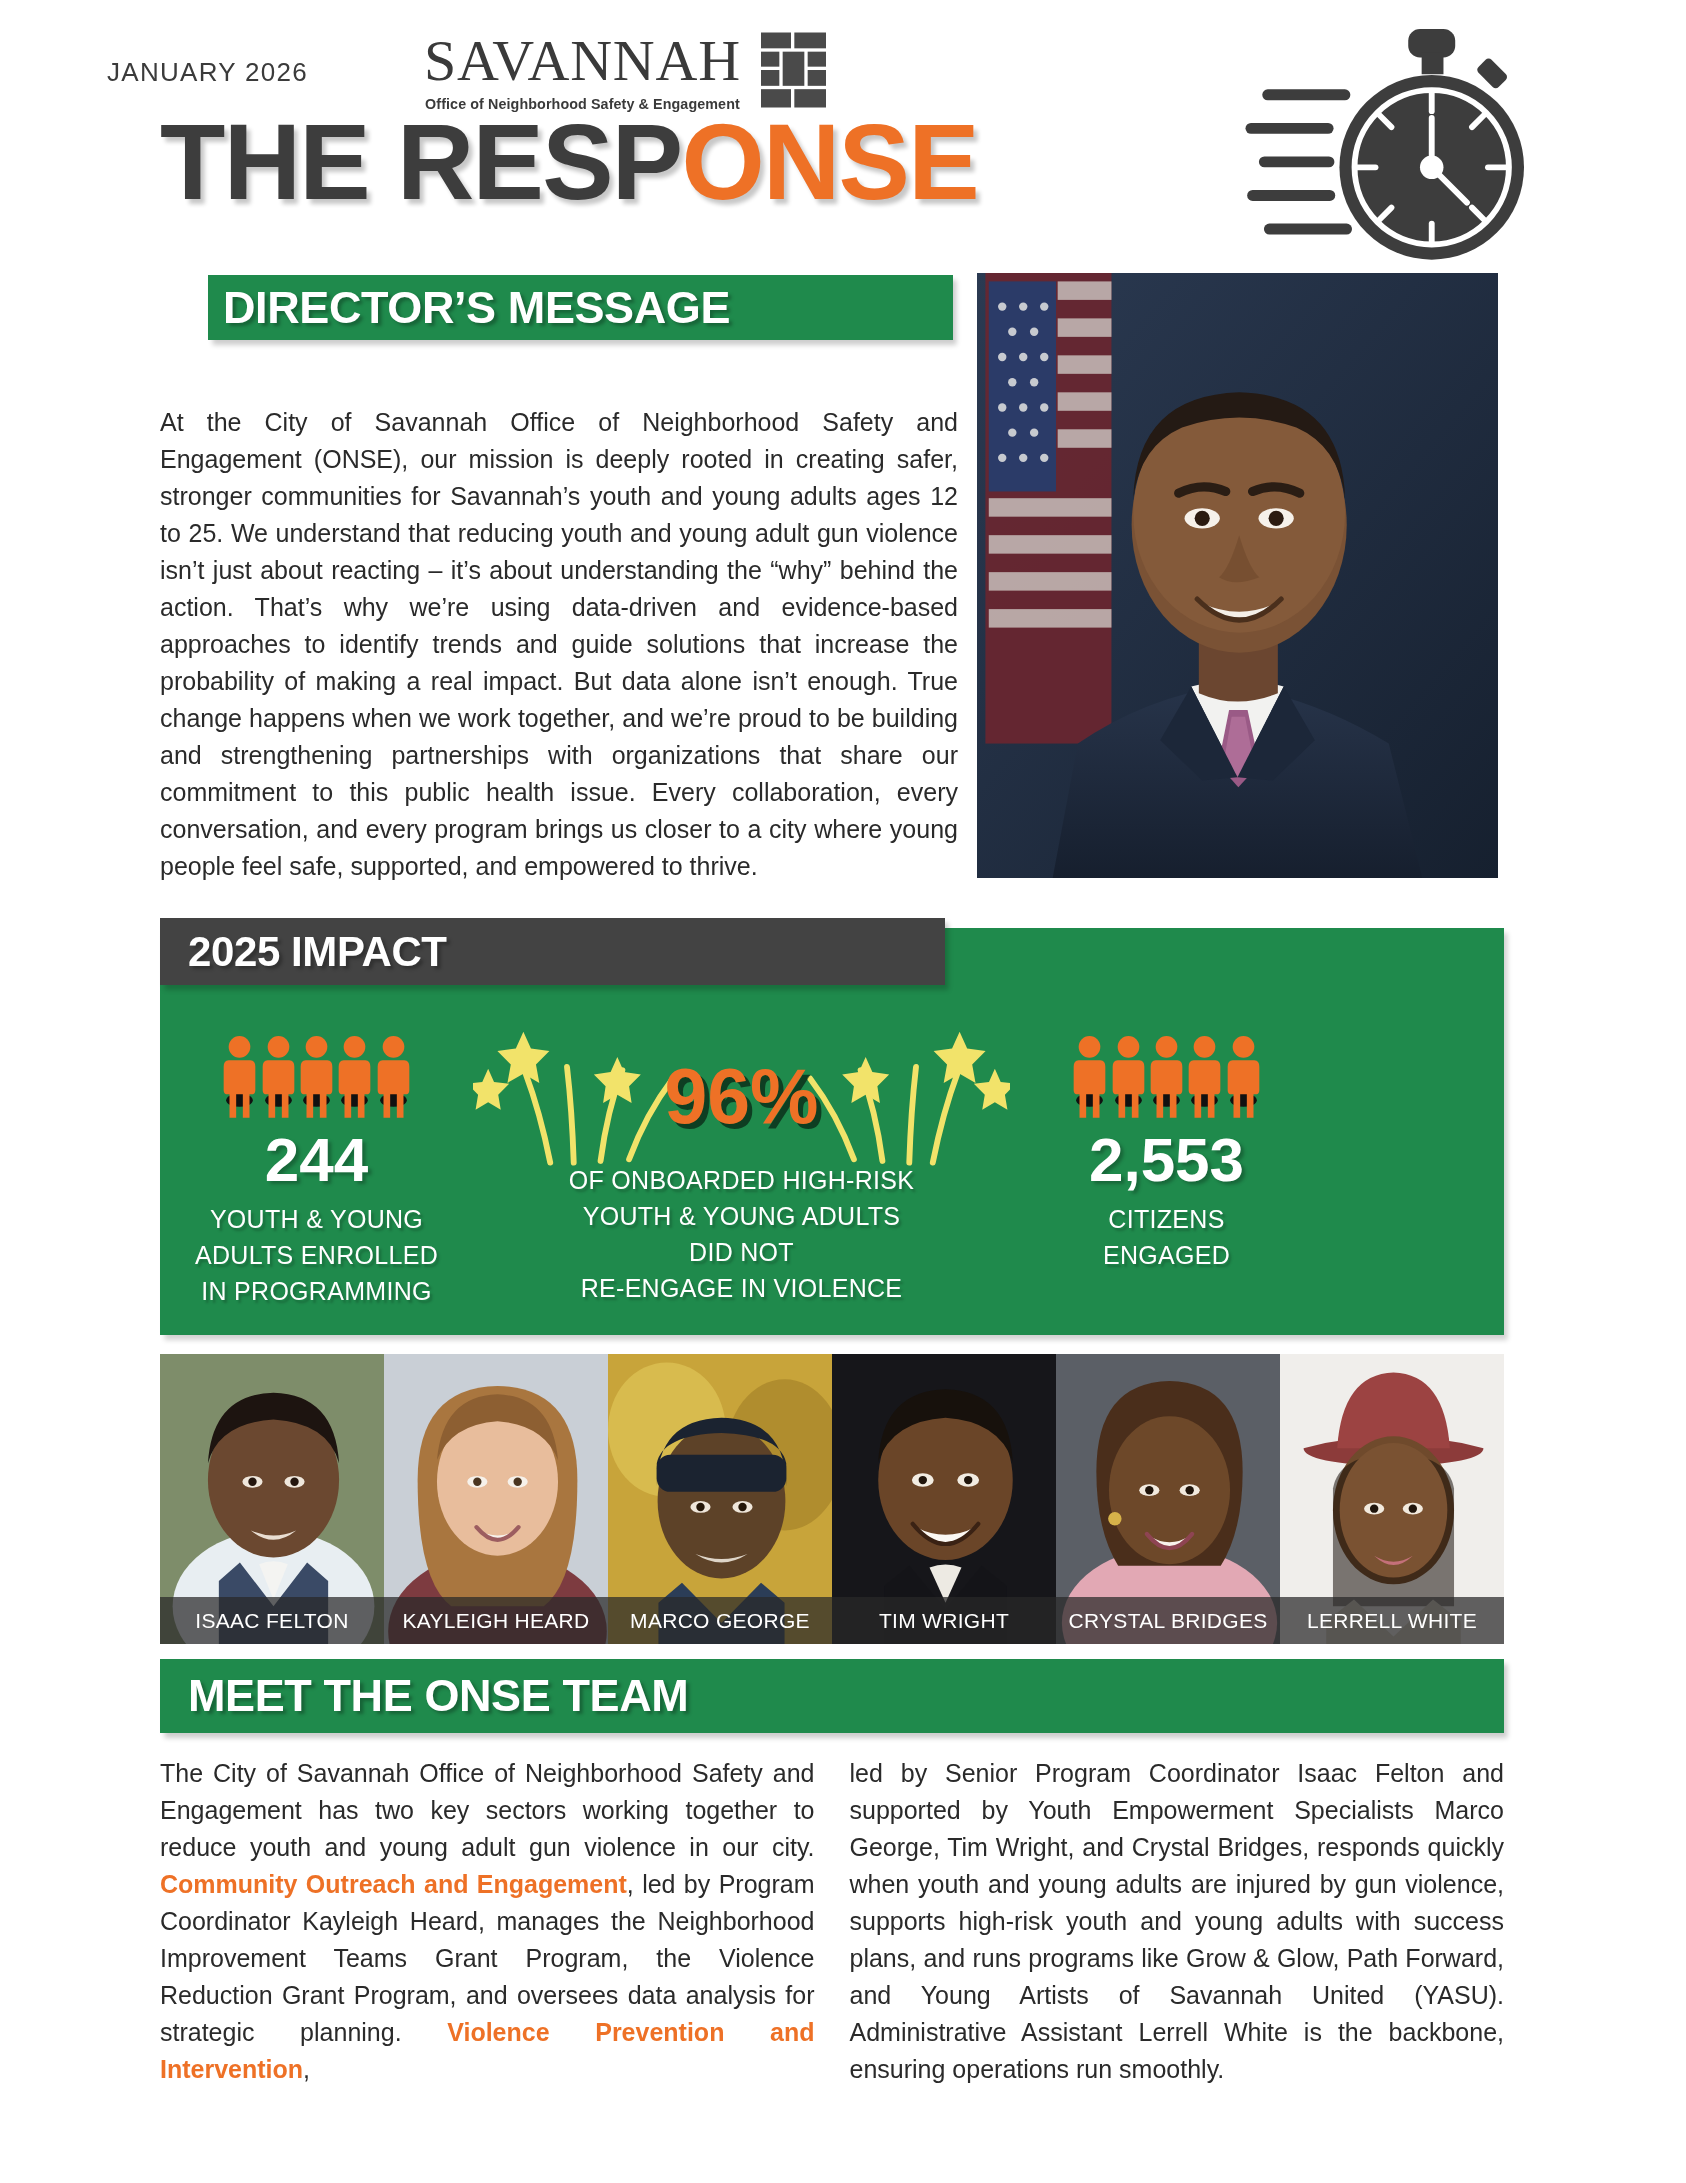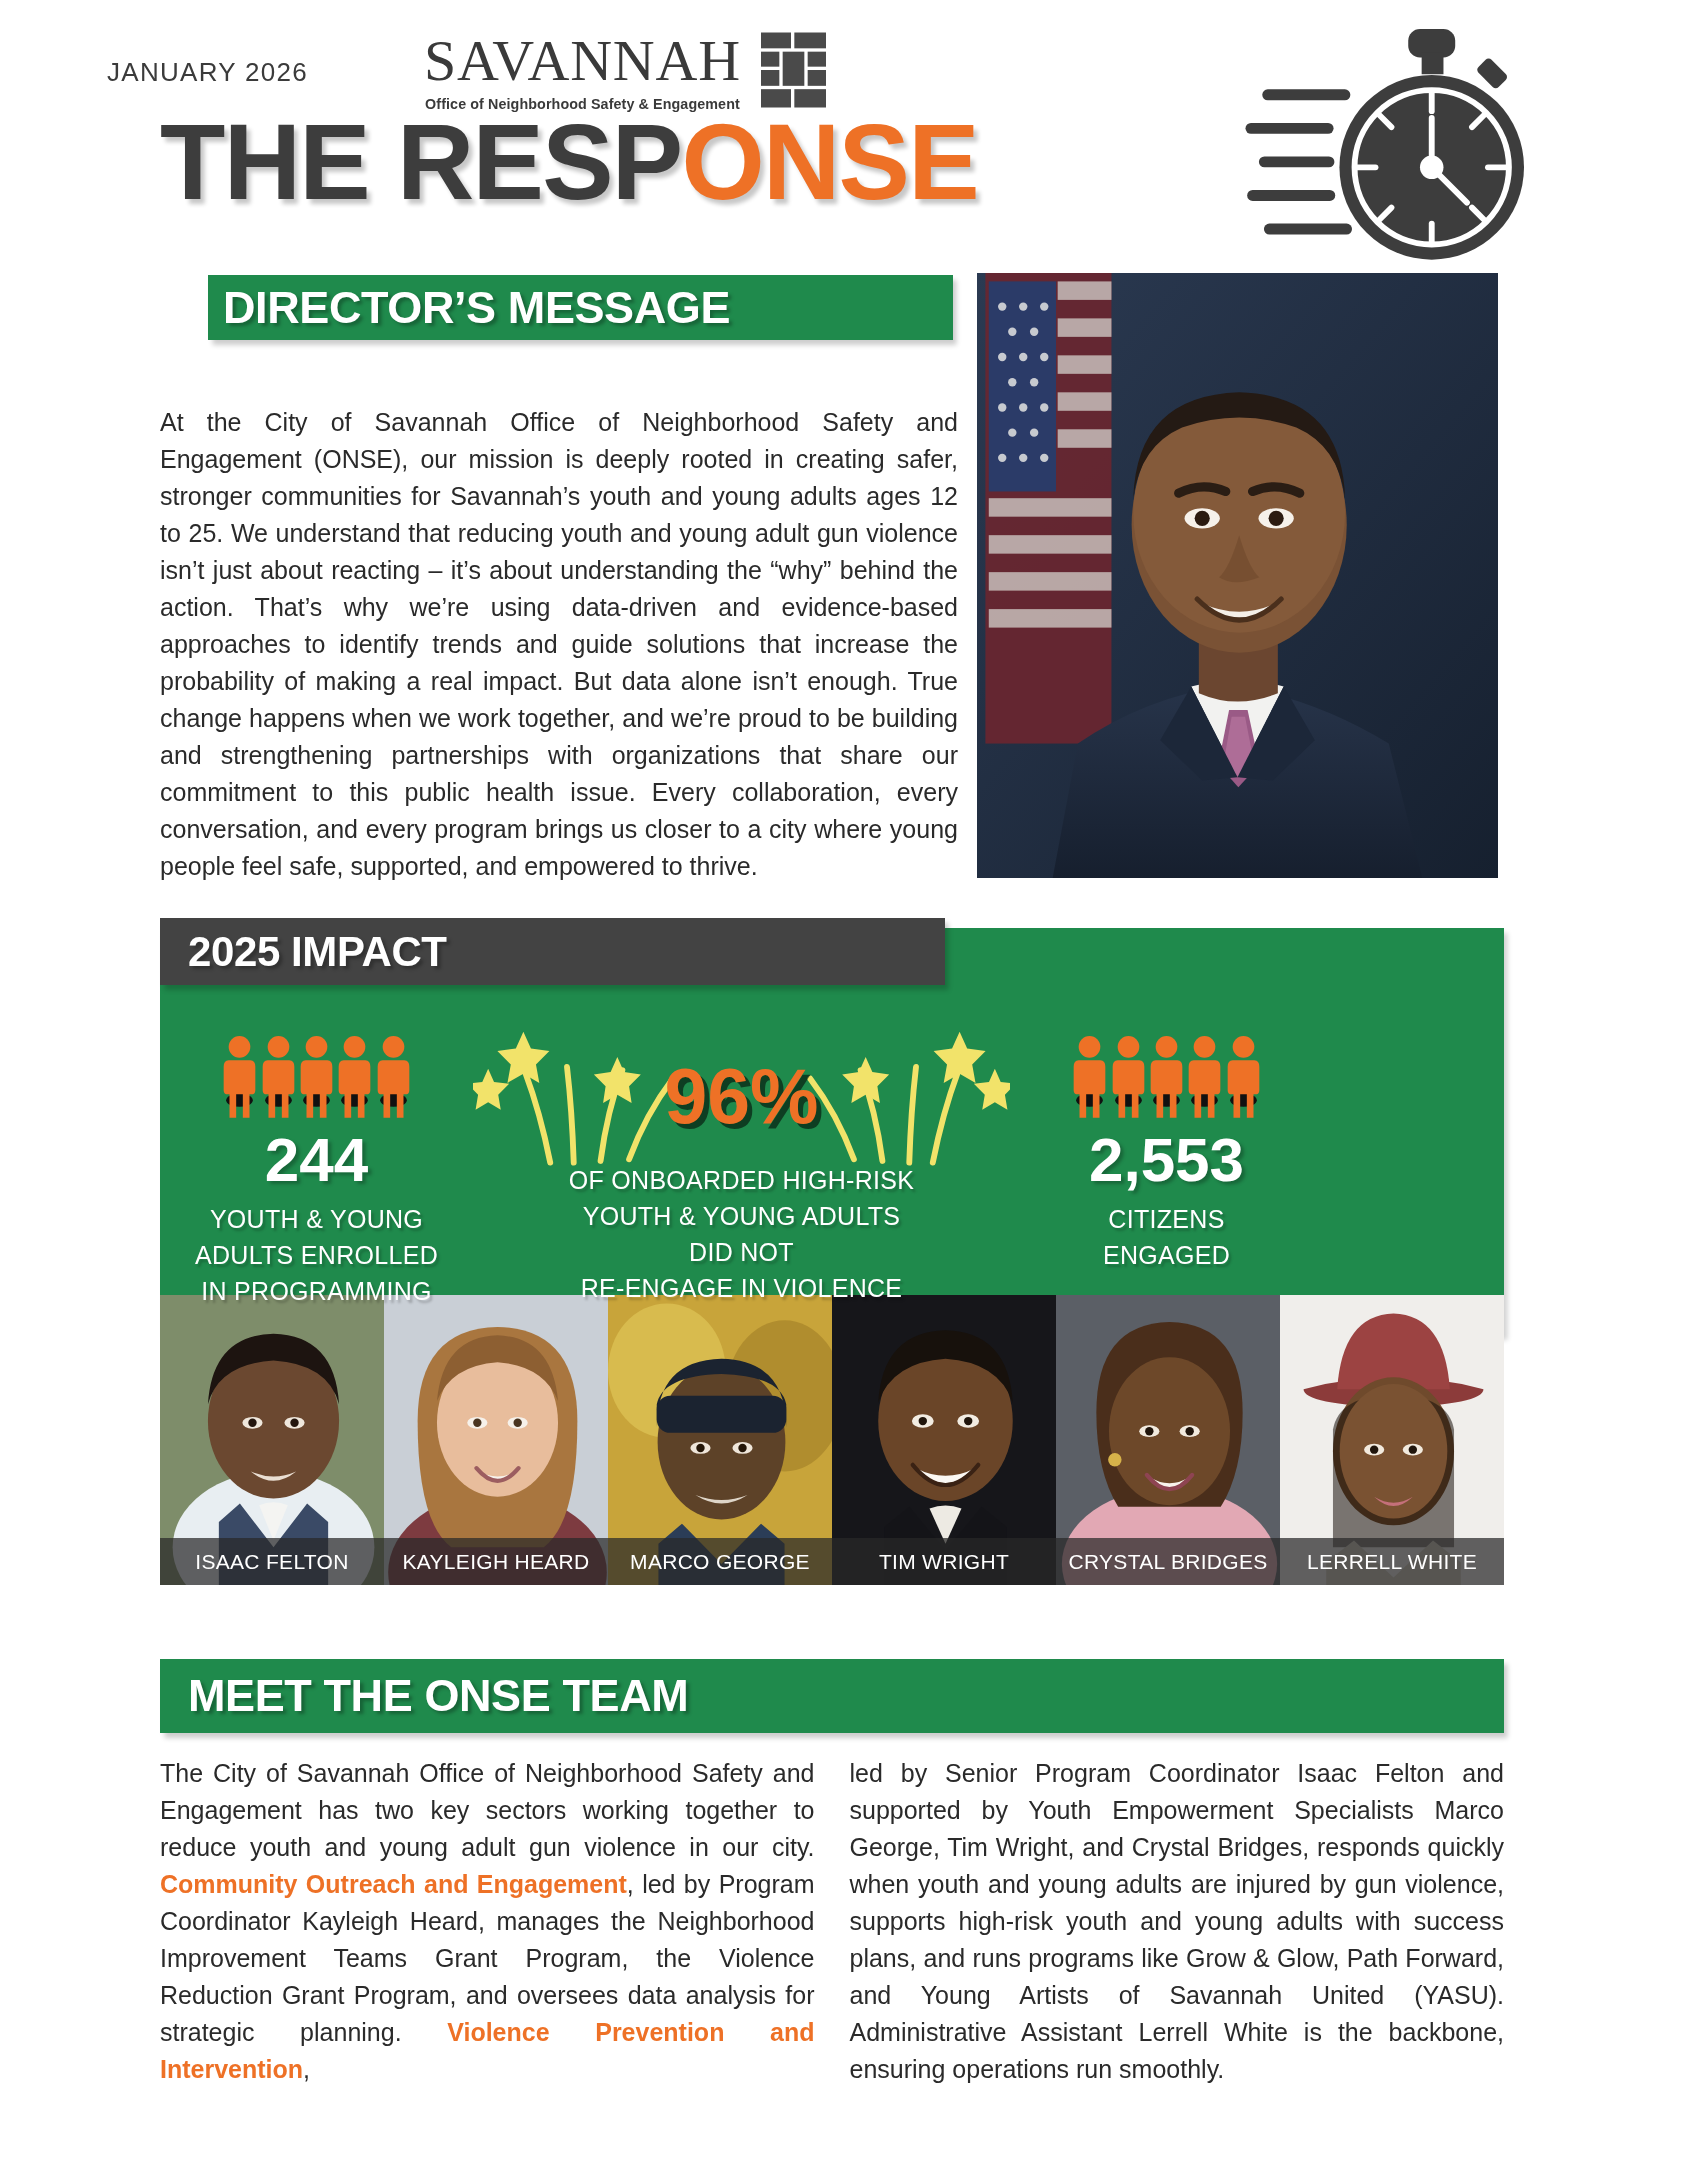--- a/index.html
+++ b/index.html
@@ -180,21 +180,21 @@
     line-height: 1;
     text-shadow: 5px 5px 0 rgba(0,0,0,0.55);
     position: relative;
     z-index: 2;
   }
   .burst-svg { position: absolute; top: -13.4px; left: 0; z-index: 1; }
 
   
   .team-strip {
     position: absolute;
-    left: 160px; top: 1295px;
+    left: 160px; top: 1354px;
     width: 1344px; height: 290px;
     display: flex;
     overflow: hidden;
   }
   .team-card { position: relative; flex: 1; overflow: hidden; }
   .team-card svg { display: block; }
   .team-name-bar {
     position: absolute;
     left: 0; right: 0; bottom: 0;
     height: 47px;

